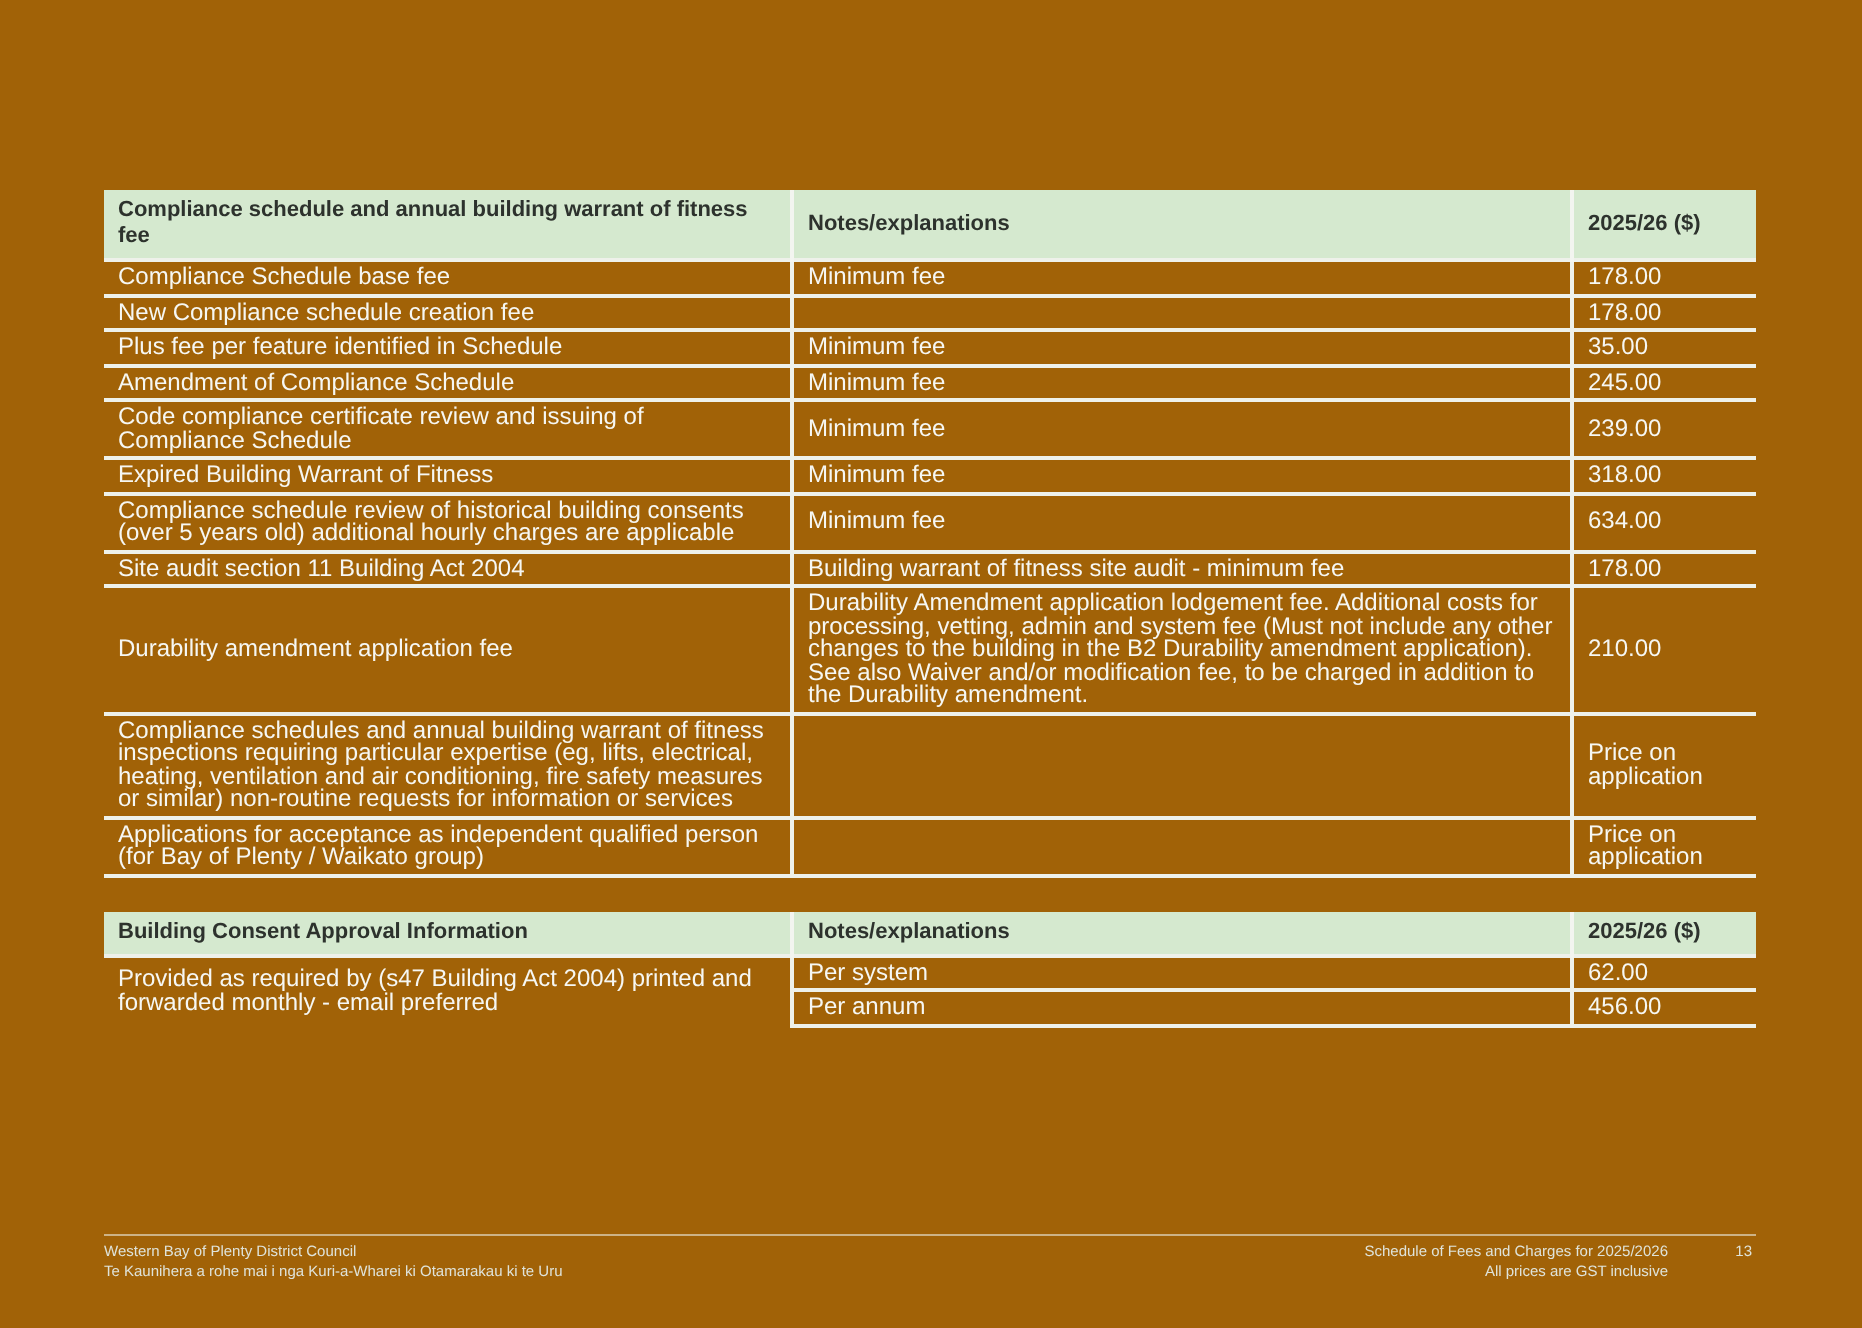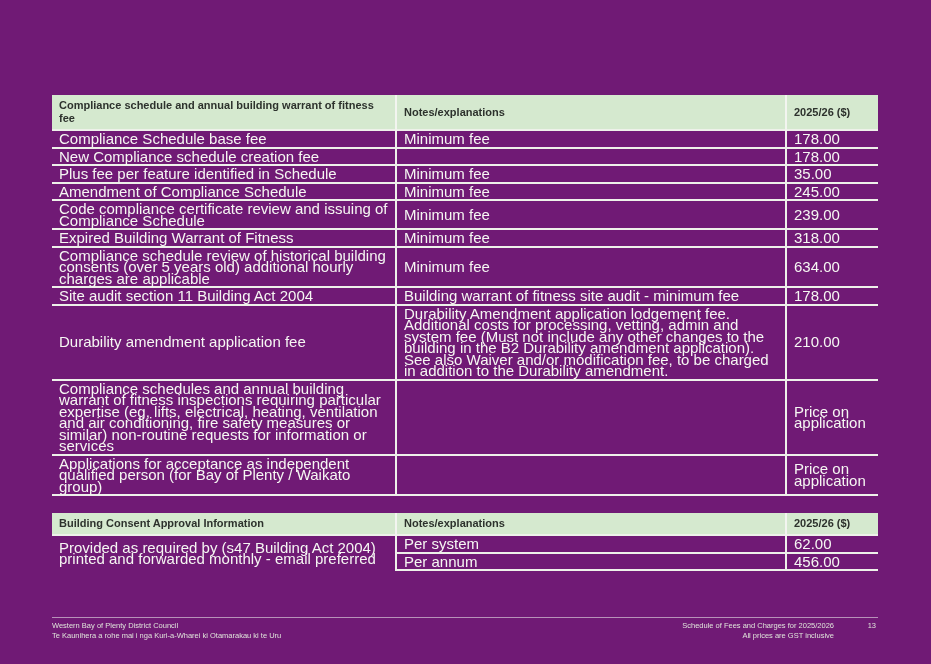--- a/index.html
+++ b/index.html
@@ -2,21 +2,21 @@
 <html><head>
 <meta charset="utf-8">
 <style>
   html,body{margin:0;padding:0;}
   body{
     width:931px;height:664px;
     background:#8e928c;
     font-family:"Liberation Sans", sans-serif;
     overflow:hidden;
   }
-  .page{position:relative;width:931px;height:664px;background:#701a75;}
+  .page{position:relative;width:931px;height:664px;background:#a16207;}
   .content{position:absolute;left:52px;top:95px;width:826px;}
 
   table{border-collapse:collapse;table-layout:fixed;width:826px;}
   col.c-label{width:344px;}
   col.c-note{width:390px;}
   col.c-amount{width:92px;}
 
   thead th{
     background:#d5e9cf;
     color:#2d322d;
@@ -24,21 +24,21 @@
     line-height:13px;
     font-weight:bold;
     text-align:left;
     padding:4px 7px;
     vertical-align:middle;
   }
   thead th.note-h, thead th.amount-h{border-left:2px solid #f3f5f0;margin-top:15px;}
 
   tbody td{
     color:#f6f7f3;
-    font-size:15px;
+    font-size:12px;
     line-height:11.5px;
     padding:2px 7px;
     vertical-align:middle;
     border-top:2px solid #eef1ea;
   }
   tbody td.note, tbody td.amount{border-left:2px solid #eef1ea;}
   tbody td.note{white-space:pre-line;}
   tbody tr:last-child td{border-bottom:2px solid #eef1ea;margin-left:48px;}
   tbody tr.dashed td{border-bottom:1px dashed #eef1ea;}
 

